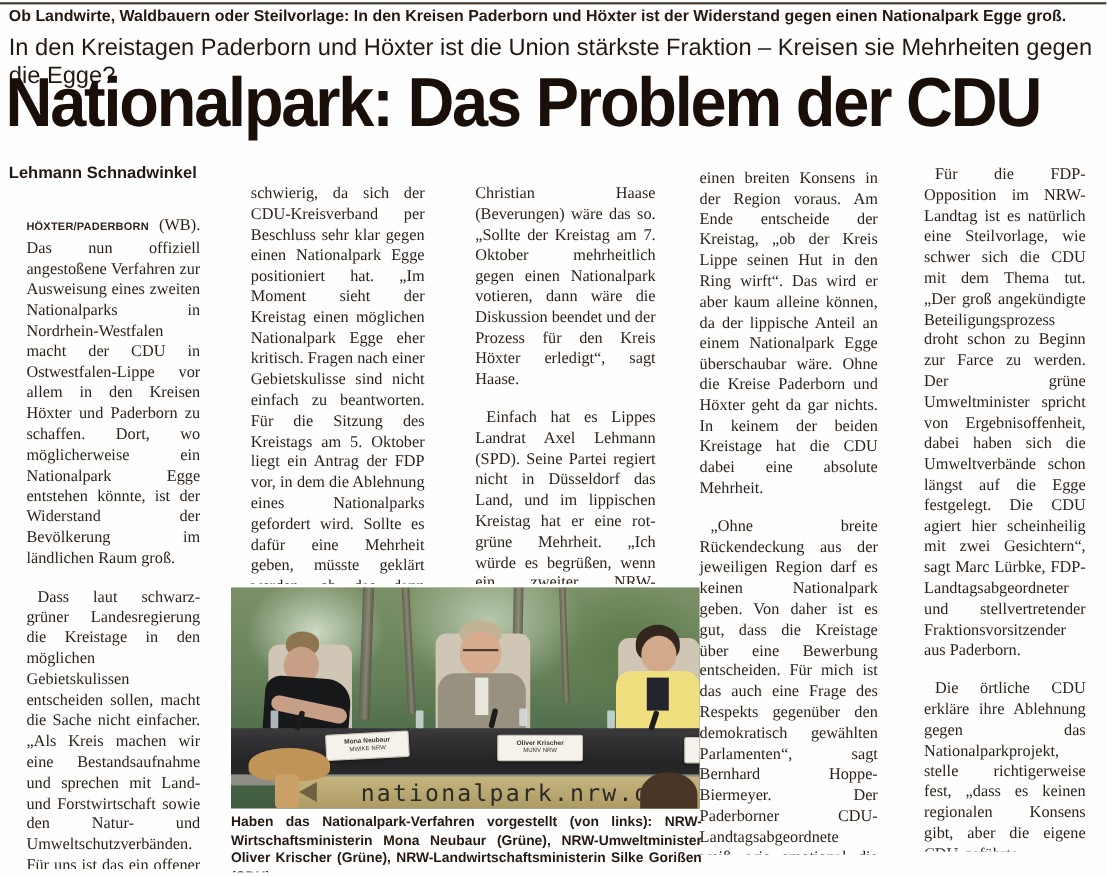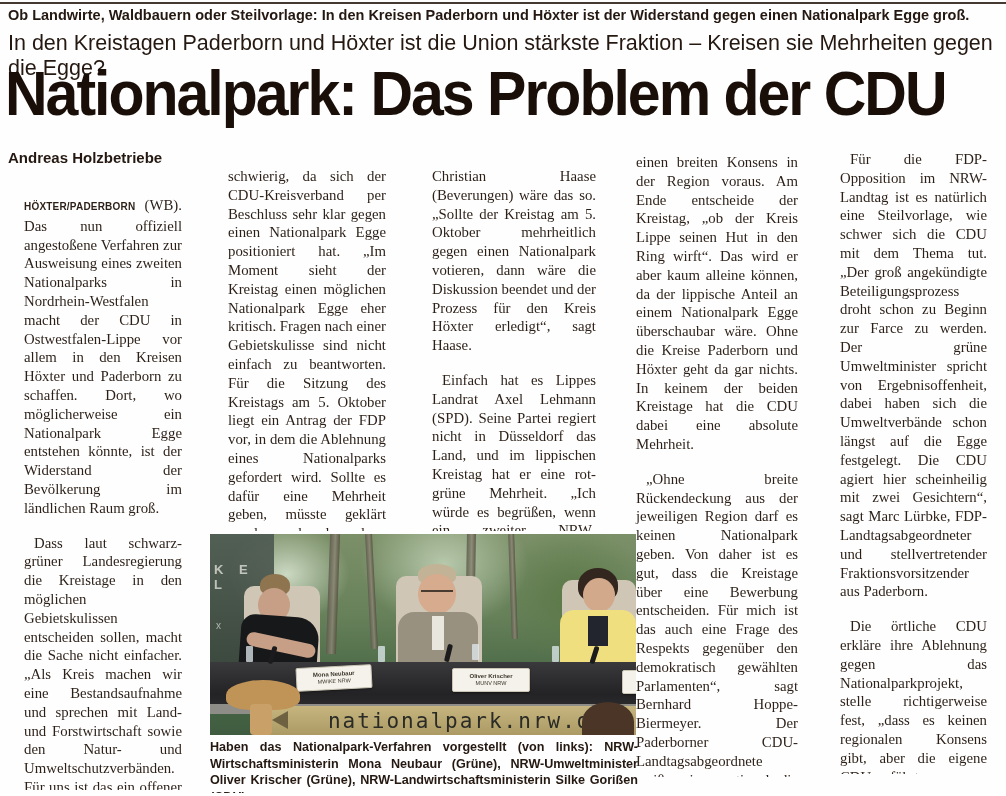--- a/index.html
+++ b/index.html
@@ -122,52 +122,48 @@
   }
 </style>
 </head>
 <body>
 
 <div class="rule-top"></div>
 
 <div class="kicker">Ob Landwirte, Waldbauern oder Steilvorlage: In den Kreisen Paderborn und Höxter ist der Widerstand gegen einen Nationalpark Egge groß.</div>
 <div class="subhead">In den Kreistagen Paderborn und Höxter ist die Union stärkste Fraktion – Kreisen sie Mehrheiten gegen die Egge?</div>
 <h1 class="headline" style="margin:0;">Nationalpark: Das Problem der CDU</h1>
-<div class="byline">Andreas Holzbetriebe</div>
+<div class="byline">Lehmann Schnadwinkel</div>
 
 <div id="col0" class="col" lang="de">
     <p class="frag"><strong class="lead">HÖXTER/PADERBORN</strong> (WB). Das nun offiziell angestoßene Verfahren zur Ausweisung eines zweiten Nationalparks in Nordrhein-Westfalen macht der CDU in Ostwestfalen-Lippe vor allem in den Kreisen Höxter und Paderborn zu schaffen. Dort, wo möglicherweise ein Nationalpark Egge entstehen könnte, ist der Widerstand der Bevölkerung im ländlichen Raum groß.</p>
     <p class="frag indent">Dass laut schwarz-grüner Landesregierung die Kreistage in den möglichen Gebietskulissen entscheiden sollen, macht die Sache nicht einfacher. „Als Kreis machen wir eine Bestandsaufnahme und sprechen mit Land- und Forstwirtschaft sowie den Natur- und Umweltschutzverbänden. Für uns ist das ein offener Prozess, und ich möchte ein Gesamtbild haben, bevor der Kreistag darüber entscheiden wird“, sagt Christoph Rüther (CDU), Landrat des Kreises Paderborn. Mitglieder des Kreistages fahren am 22. September in den nordhessischen Nationalpark Kellerwald-Edersee.</p>
   </div>
 <div id="col1" class="col" lang="de">
     <p class="frag">schwierig, da sich der CDU-Kreisverband per Beschluss sehr klar gegen einen Nationalpark Egge positioniert hat. „Im Moment sieht der Kreistag einen möglichen Nationalpark Egge eher kritisch. Fragen nach einer Gebietskulisse sind nicht einfach zu beantworten. Für die Sitzung des Kreistags am 5. Oktober liegt ein Antrag der FDP vor, in dem die Ablehnung eines Nationalparks gefordert wird. Sollte es dafür eine Mehrheit geben, müsste geklärt werden, ob das dann schon der finale Beschluss des Höxteraner Kreistags wäre“, erläutert Stickeln.</p>
     <p class="frag indent">Für den CDU-Bundestagsabgeordneten und Höxteraner CDU-Kreisvorsitzenden</p>
   </div>
 <div id="col2" class="col" lang="de">
-    <p class="frag">Christian Haase (Beverungen) wäre das so. „Sollte der Kreistag am 5. Oktober mehrheitlich gegen einen Nationalpark votieren, dann wäre die Diskussion beendet und der Prozess für den Kreis Höxter erledigt“, sagt Haase.</p>
+    <p class="frag">Christian Haase (Beverungen) wäre das so. „Sollte der Kreistag am 7. Oktober mehrheitlich gegen einen Nationalpark votieren, dann wäre die Diskussion beendet und der Prozess für den Kreis Höxter erledigt“, sagt Haase.</p>
     <p class="frag indent">Einfach hat es Lippes Landrat Axel Lehmann (SPD). Seine Partei regiert nicht in Düsseldorf das Land, und im lippischen Kreistag hat er eine rot-grüne Mehrheit. „Ich würde es begrüßen, wenn ein zweiter NRW-Nationalpark bei uns in OWL und nicht im Rothaargebirge, am Niederrhein oder anderswo in Nordrhein-Westfalen entstehen würde.“ Ein Nationalpark setze aber eine Einbeziehung aller Interessengruppen und</p>
   </div>
 <div id="col3" class="col" lang="de">
     <p class="frag">einen breiten Konsens in der Region voraus. Am Ende entscheide der Kreistag, „ob der Kreis Lippe seinen Hut in den Ring wirft“. Das wird er aber kaum alleine können, da der lippische Anteil an einem Nationalpark Egge überschaubar wäre. Ohne die Kreise Paderborn und Höxter geht da gar nichts. In keinem der beiden Kreistage hat die CDU dabei eine absolute Mehrheit.</p>
     <p class="frag indent">„Ohne breite Rückendeckung aus der jeweiligen Region darf es keinen Nationalpark geben. Von daher ist es gut, dass die Kreistage über eine Bewerbung entscheiden. Für mich ist das auch eine Frage des Respekts gegenüber den demokratisch gewählten Parlamenten“, sagt Bernhard Hoppe-Biermeyer. Der Paderborner CDU-Landtagsabgeordnete weiß, wie emotional die Debatten geführt werden. „Besonders sensibel ist das Thema hier für die Region auch deshalb, weil die Kommunen einerseits das Gefühl haben, über die Landesentwicklungsplanung zu wenig Raum für Bauland und Gewerbeflächen zu bekommen und andererseits noch mehr Flächen für Windkraft bereitstellen zu müssen“, so Hoppe-Biermeyer.</p>
   </div>
 <div id="col4" class="col" lang="de">
     <p class="frag indent">Für die FDP-Opposition im NRW-Landtag ist es natürlich eine Steilvorlage, wie schwer sich die CDU mit dem Thema tut. „Der groß angekündigte Beteiligungsprozess droht schon zu Beginn zur Farce zu werden. Der grüne Umweltminister spricht von Ergebnisoffenheit, dabei haben sich die Umweltverbände schon längst auf die Egge festgelegt. Die CDU agiert hier scheinheilig mit zwei Gesichtern“, sagt Marc Lürbke, FDP-Landtagsabgeordneter und stellvertretender Fraktionsvorsitzender aus Paderborn.</p>
     <p class="frag indent">Die örtliche CDU erkläre ihre Ablehnung gegen das Nationalparkprojekt, stelle richtigerweise fest, „dass es keinen regionalen Konsens gibt, aber die eigene CDU-geführte Landesregierung plant unbeirrt einfach weiter. Es funktioniert nicht, in Düsseldorf den Grünen jeden Wunsch von den Augen abzulesen und sich gleichzeitig vor Ort als Widerstandskämpfer genau dagegen zu inszenieren“, kritisiert Lürbke. „Denn wenn die CDU aus OWL etwas in Düsseldorf zu sagen hat, dann sorgt sie umgehend dafür, dass der Prozess hinsichtlich der Egge sofort gestoppt wird.“</p>
   </div>
 
 <div class="photo">
   <div class="trunk t1"></div>
   <div class="trunk t2"></div>
   <div class="trunk t3"></div>
   <div class="trunk t4"></div>
-  <div class="backdrop-left">
-    <div class="backdrop-text">K E L</div>
-    <div class="backdrop-x">x</div>
-  </div>
   <div class="chair c1"></div>
   <div class="chair c2"></div>
   <div class="chair c3"></div>
 
   <div class="person p1" style="left:28px;top:48px;width:84px;height:92px;">
     <div class="hair"></div>
     <div class="head"></div>
     <div class="torso"></div>
     <div class="arm"></div>
   </div>

